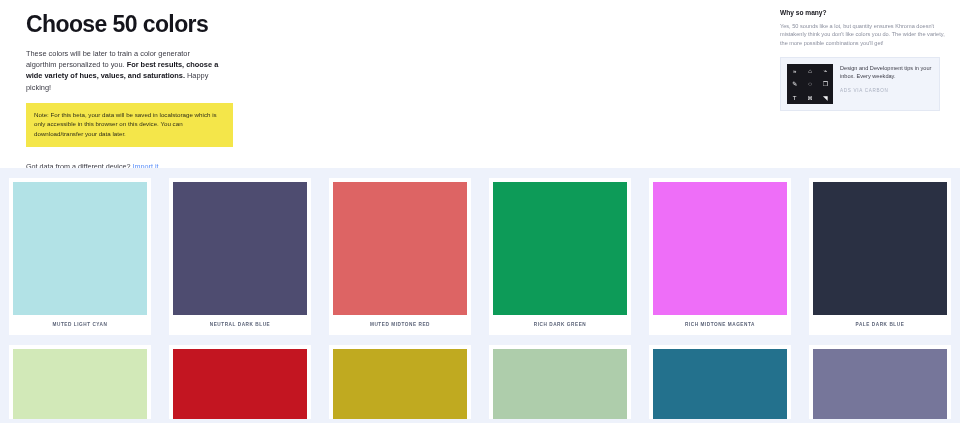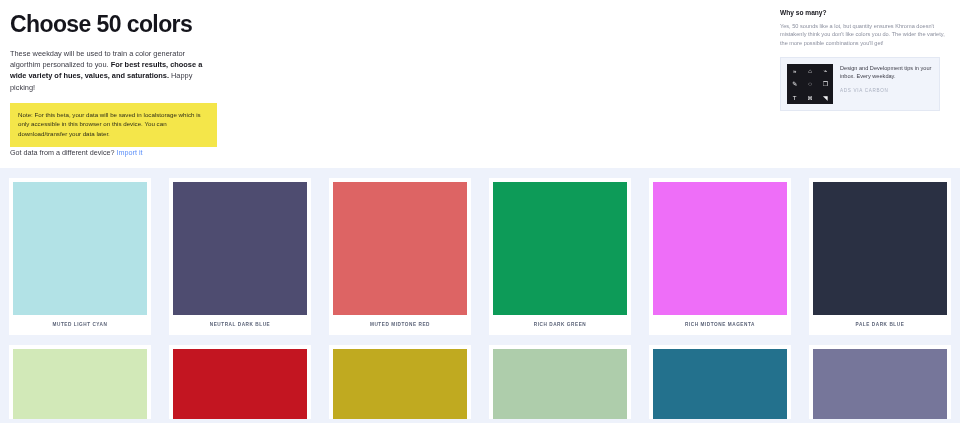--- a/index.html
+++ b/index.html
@@ -18,21 +18,21 @@
   .page {
     position: relative;
     width: 960px;
     height: 423px;
     background: #ffffff;
   }
 
   
   .intro {
     position: absolute;
-    left: 0;
+    left: 16px;
     top: 0;
     width: 760px;
     padding: 6px 10px 0 10px;
     box-sizing: border-box;
   }
   .page-title {
     font-size: 23px;
     line-height: 28px;
     font-weight: bold;
     letter-spacing: -0.6px;
@@ -55,20 +55,21 @@
     margin-top: 10px;
     width: 207px;
     box-sizing: border-box;
     background: #f4e64a;
     color: #2f2f18;
     font-size: 6.2px;
     line-height: 9.6px;
     padding: 7px 8px 8px 8px;
   }
   .import-row {
+    margin-top: 14px;
     font-size: 7.2px;
     line-height: 11px;
     color: #3a3a44;
   }
   .import-link {
     color: #5b8ff9;
     text-decoration: none;
     cursor: pointer;
   }
 
@@ -186,21 +187,21 @@
   }
 </style>
 </head>
 <body>
 
 <div class="page">
 
   <div class="intro">
     <h1 class="page-title">Choose 50 colors</h1>
 
-    <p class="intro-copy"><span>These weekday will be used to train a color generator algorthim personalized to you. </span><strong>For best results, choose a wide variety of hues, values, and saturations.</strong><span> Happy picking!</span></p>
+    <p class="intro-copy"><span>These colors will be later to train a color generator algorthim personalized to you. </span><strong>For best results, choose a wide variety of hues, values, and saturations.</strong><span> Happy picking!</span></p>
 
     <div class="note">Note: For this beta, your data will be saved in localstorage which is only accessible in this browser on this device. You can download/transfer your data later.</div>
 
     <div class="import-row">
       <span>Got data from a different device?</span>
       <a class="import-link" href="#">Import it</a>
     </div>
   </div>
 
   <div class="aside">

